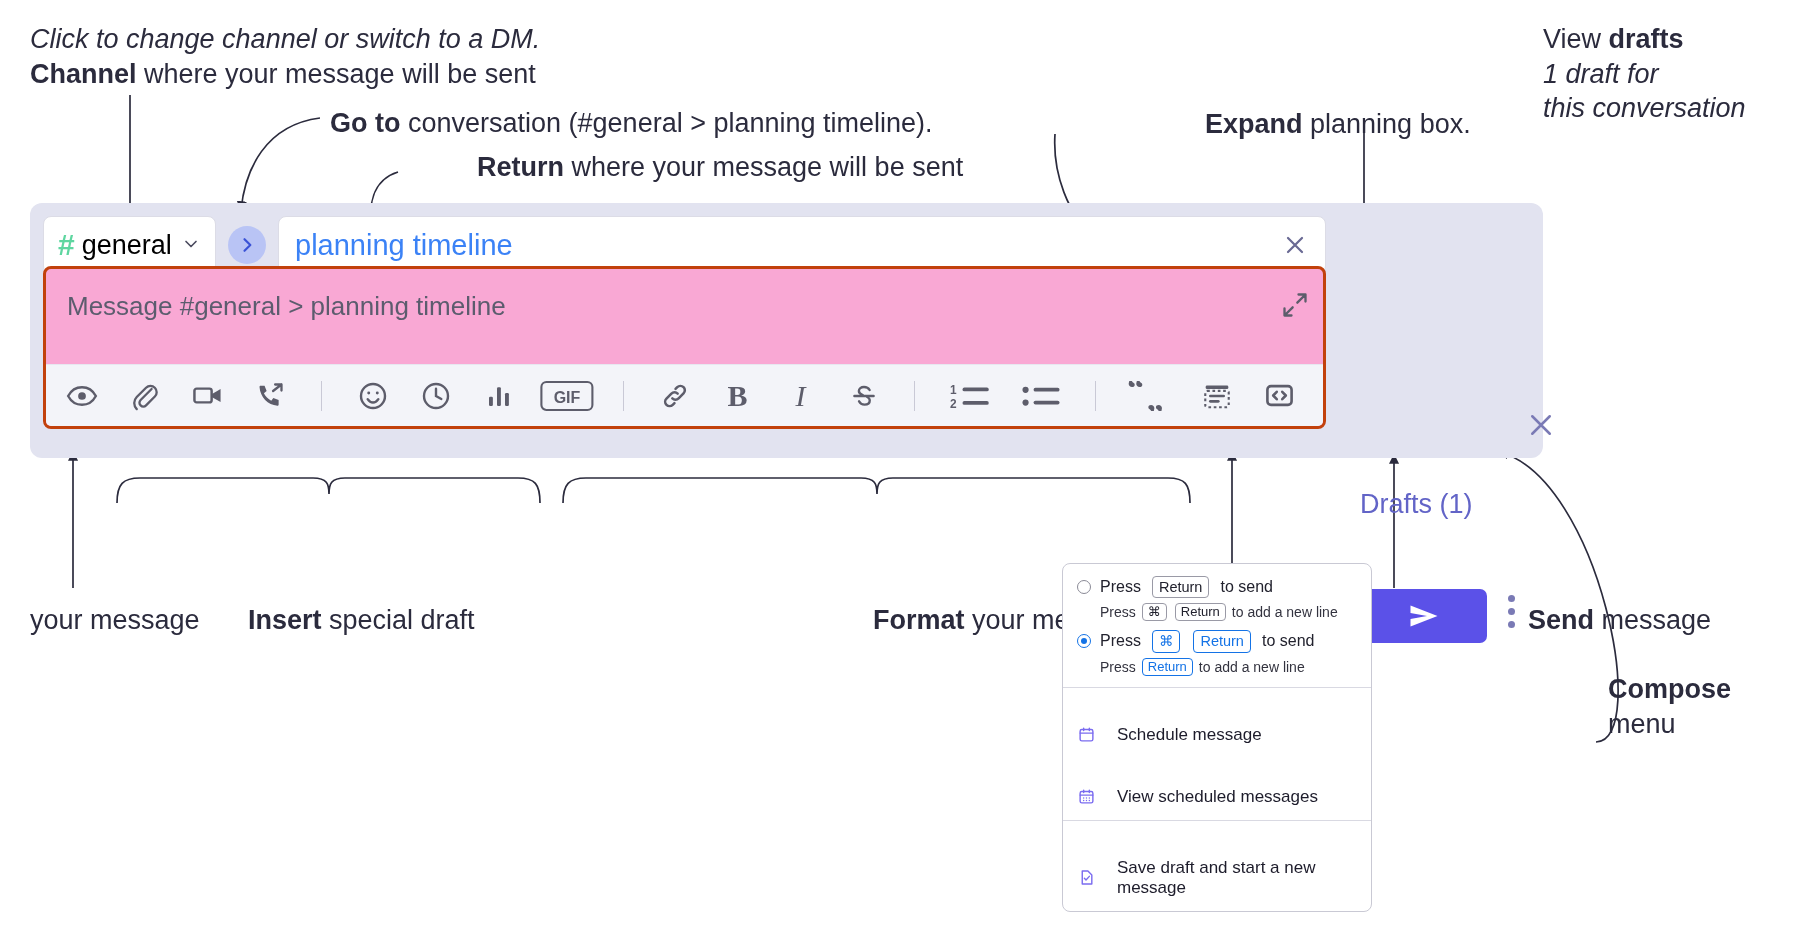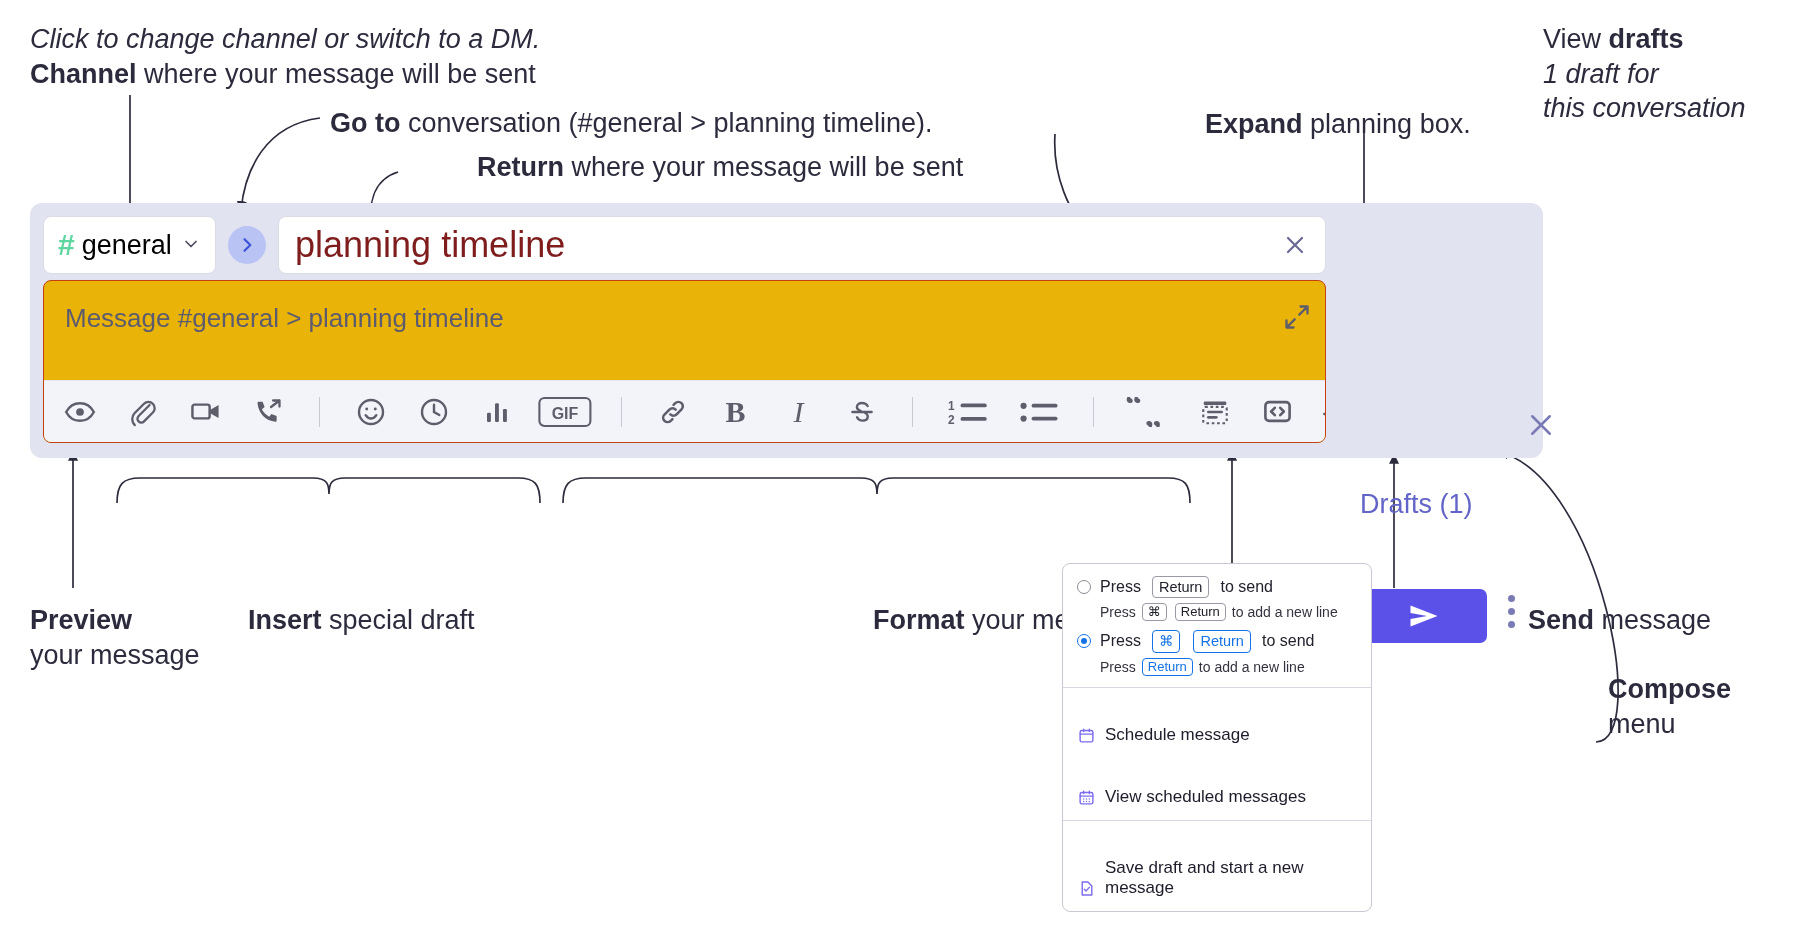--- a/index.html
+++ b/index.html
@@ -42,27 +42,27 @@
   .goto-btn {
     width: 38px; height: 38px; border-radius: 50%;
     background: #b9c4f5; margin: 0 12px;
     display: flex; align-items: center; justify-content: center;
     flex: 0 0 auto;
   }
   .topic-field {
     flex: 1; height: 58px; background: #fff;
     border: 1px solid #dcdce6; border-radius: 8px;
     display: flex; align-items: center; padding: 0 16px;
-    font-size: 36px; color: #7f1d1d;
+    font-size: 29px; color: #3b82f6;
   }
   .topic-clear { margin-left: auto; display: flex; align-items: center; }
 
   .msg-wrap {
-    position: absolute; left: 0; top: 64px; width: 1283px; height: 163px;
-    background: #eab308; border: 1px solid #c2410c; border-radius: 8px;
+    position: absolute; left: 0; top: 50px; width: 1283px; height: 163px;
+    background: #f9a8d4; border: 3px solid #c2410c; border-radius: 8px;
     overflow: hidden;
   }
   .msg-placeholder {
     position: absolute; left: 21px; top: 22px;
     font-size: 26px; color: #5c5c6e;
   }
   .expand-btn { position: absolute; right: 14px; top: 22px; }
 
   .toolbar {
     position: absolute; left: 0; bottom: 0; width: 1283px; height: 62px;
@@ -113,21 +113,21 @@
   .radio-row .txt { font-size: 16px; color: #22222e; }
   .key {
     display: inline-block; border: 1px solid #9a9aa6; border-radius: 4px;
     padding: 1px 6px; font-size: 14.5px; line-height: 1.25; color: #22222e;
     background: #fff; margin: 0 2px;
   }
   .key.blue { border-color: #1473e6; color: #1473e6; }
   .sub-row { display: flex; align-items: center; gap: 4px; padding: 3px 14px 3px 37px; font-size: 14px; color: #33333f; }
   .sub-row .key { font-size: 13px; padding: 0px 5px; }
   .mdiv { height: 1px; background: #d9d9e2; margin: 8px 0; }
-  .mitem { display: flex; align-items: flex-end; gap: 10px; padding: 5px 14px; font-size: 17px; color: #1d1c2b; margin-top: 32px; }
+  .mitem { display: flex; align-items: center; gap: 22px; padding: 5px 14px; font-size: 17px; color: #1d1c2b; margin-top: 32px; }
   .mitem .ic { width: 18px; height: 18px; flex: 0 0 auto; color: #7b6cf0; display:flex; align-items:center; justify-content:center;}
 </style>
 </head>
 <body>
 
 <div class="ann ann-lg" style="left:30px; top:22px; width:620px;">
   <div><i>Click to change channel or switch to a DM.</i></div>
   <div><b>Channel</b><span> where your message will be sent</span></div>
 </div>
 
@@ -143,21 +143,20 @@
   <b>Expand</b><span> planning box.</span>
 </div>
 
 <div class="ann ann-lg" style="left:1543px; top:22px; width:280px;">
   <div><span>View </span><b>drafts</b></div>
   <div><i>1 draft for</i></div>
   <div><i>this conversation</i></div>
 </div>
 
 <div class="ann ann-lg" style="left:30px; top:603px; width:230px;">
-  <div><b>Preview</b></div>
   <div><span>your message</span></div>
 </div>
 
 <div class="ann ann-lg" style="left:248px; top:603px;">
   <b>Insert</b><span> special draft</span>
 </div>
 
 <div class="ann ann-lg" style="left:873px; top:603px;">
   <b>Format</b><span> your message</span>
 </div>

